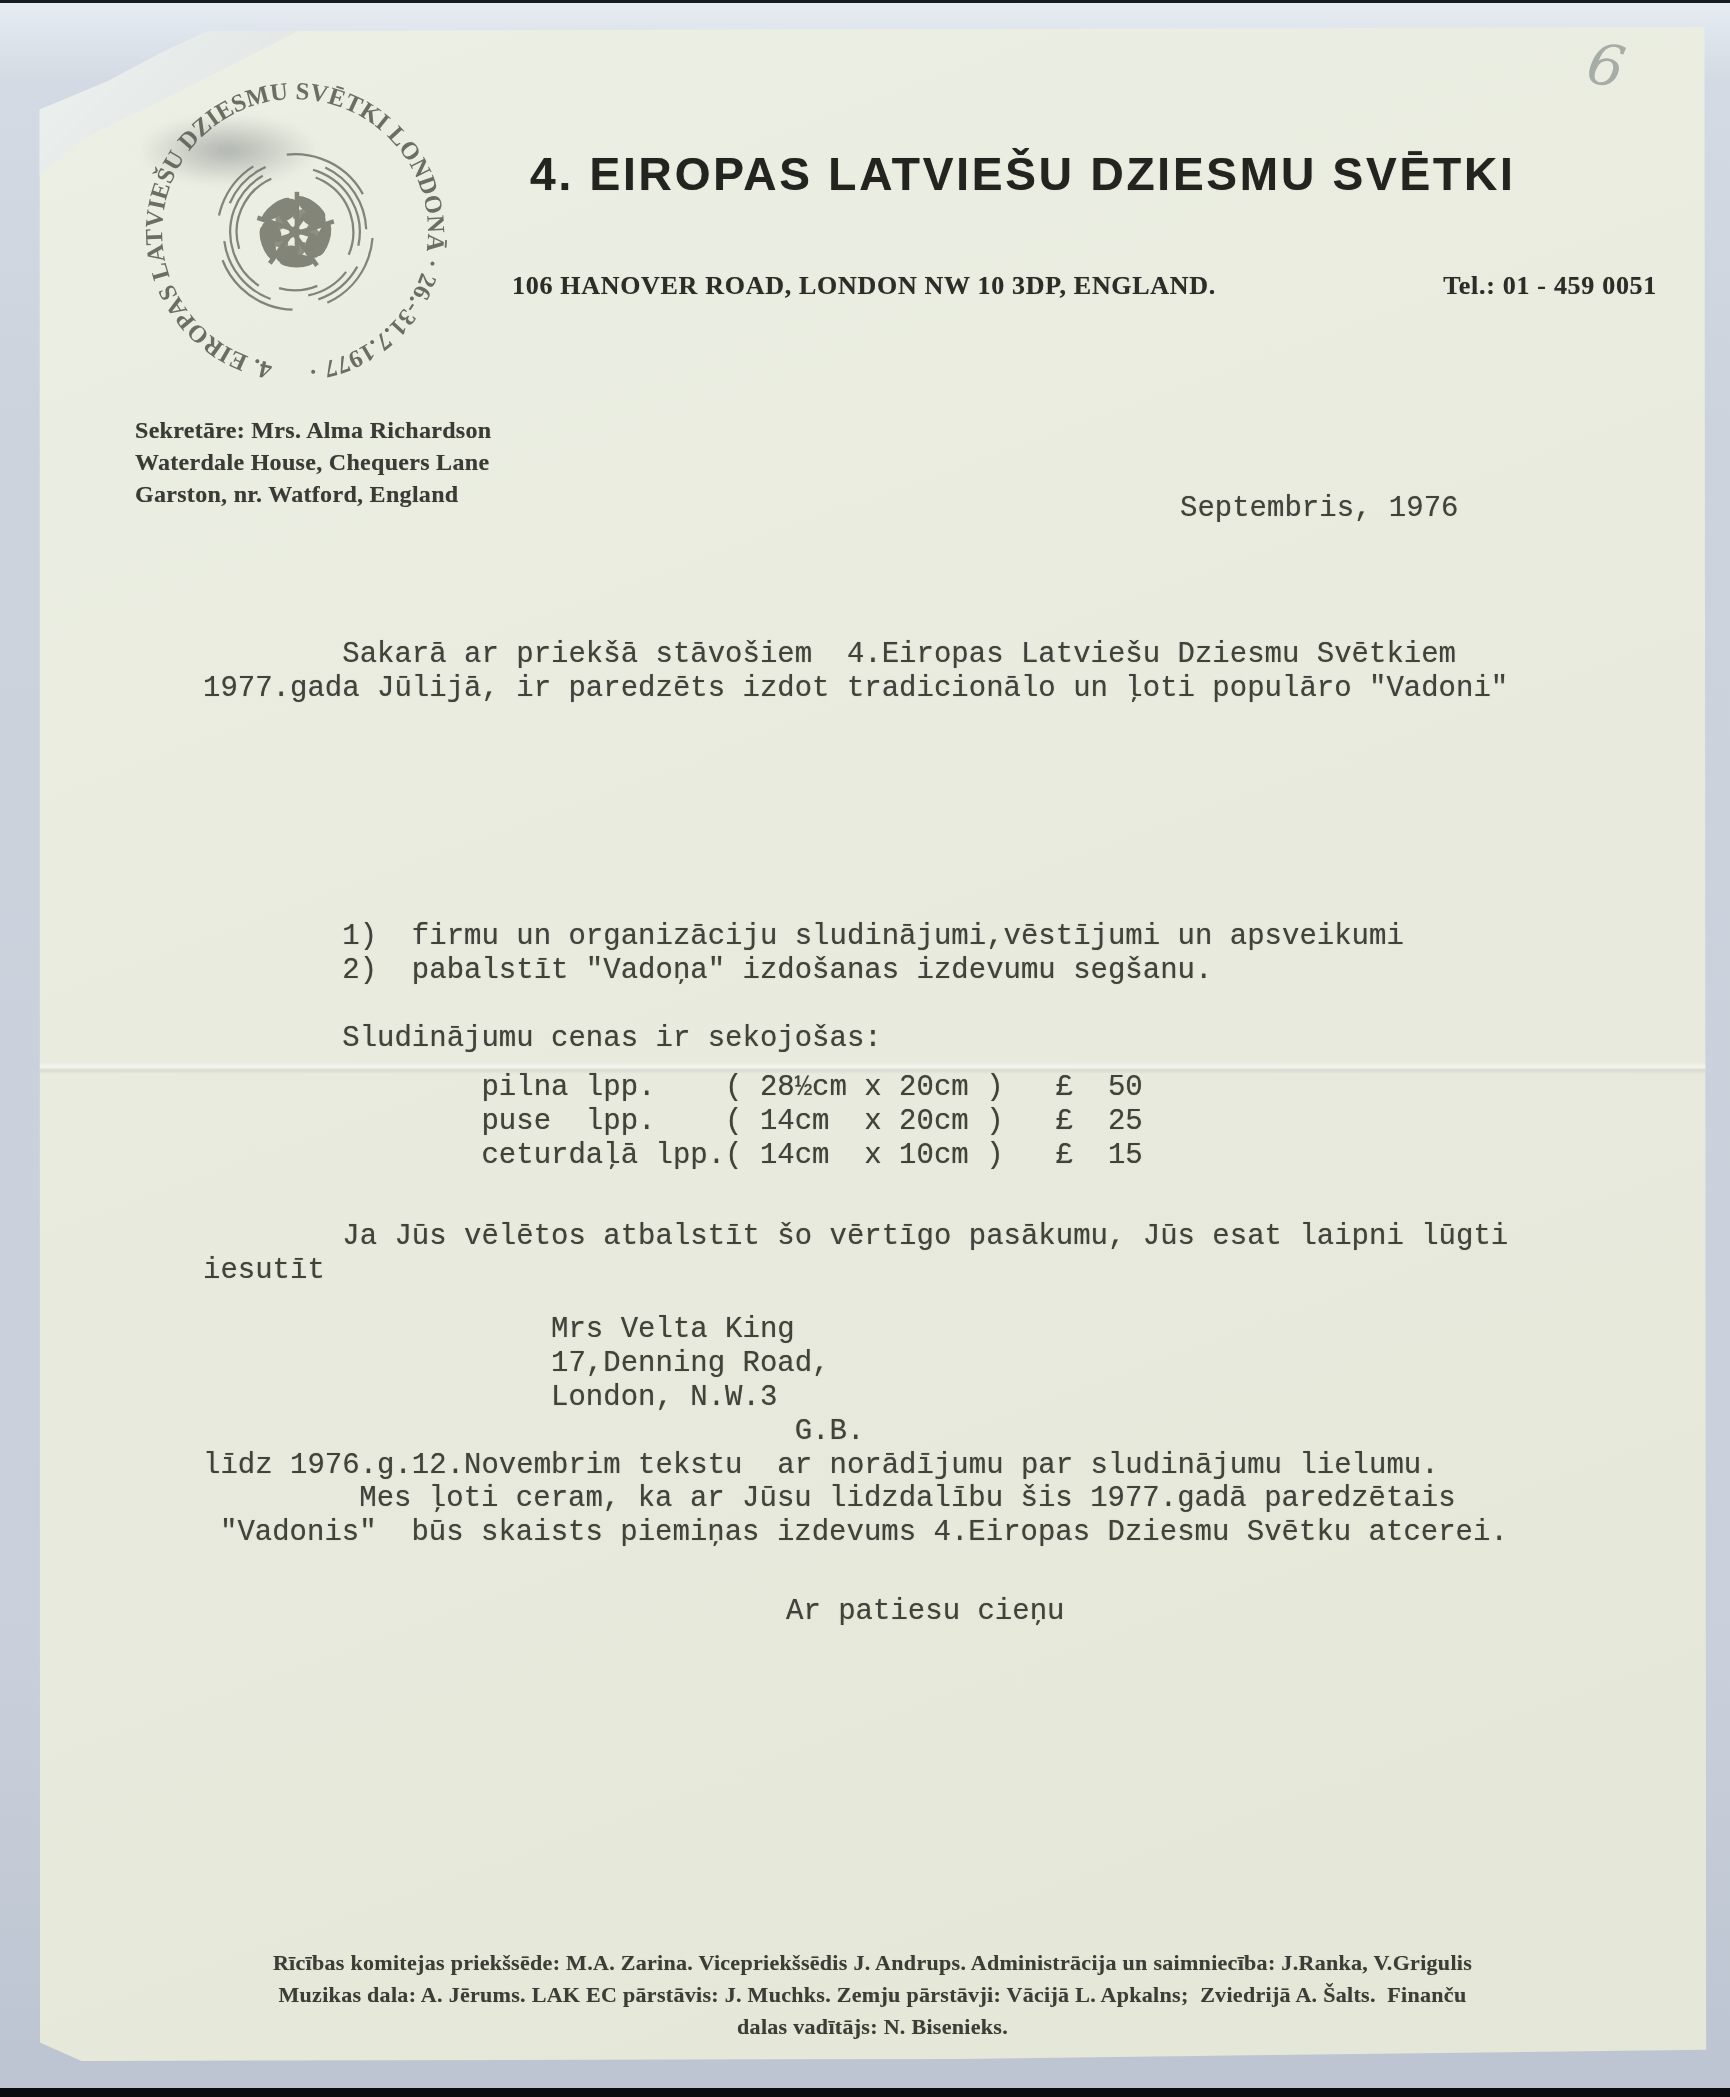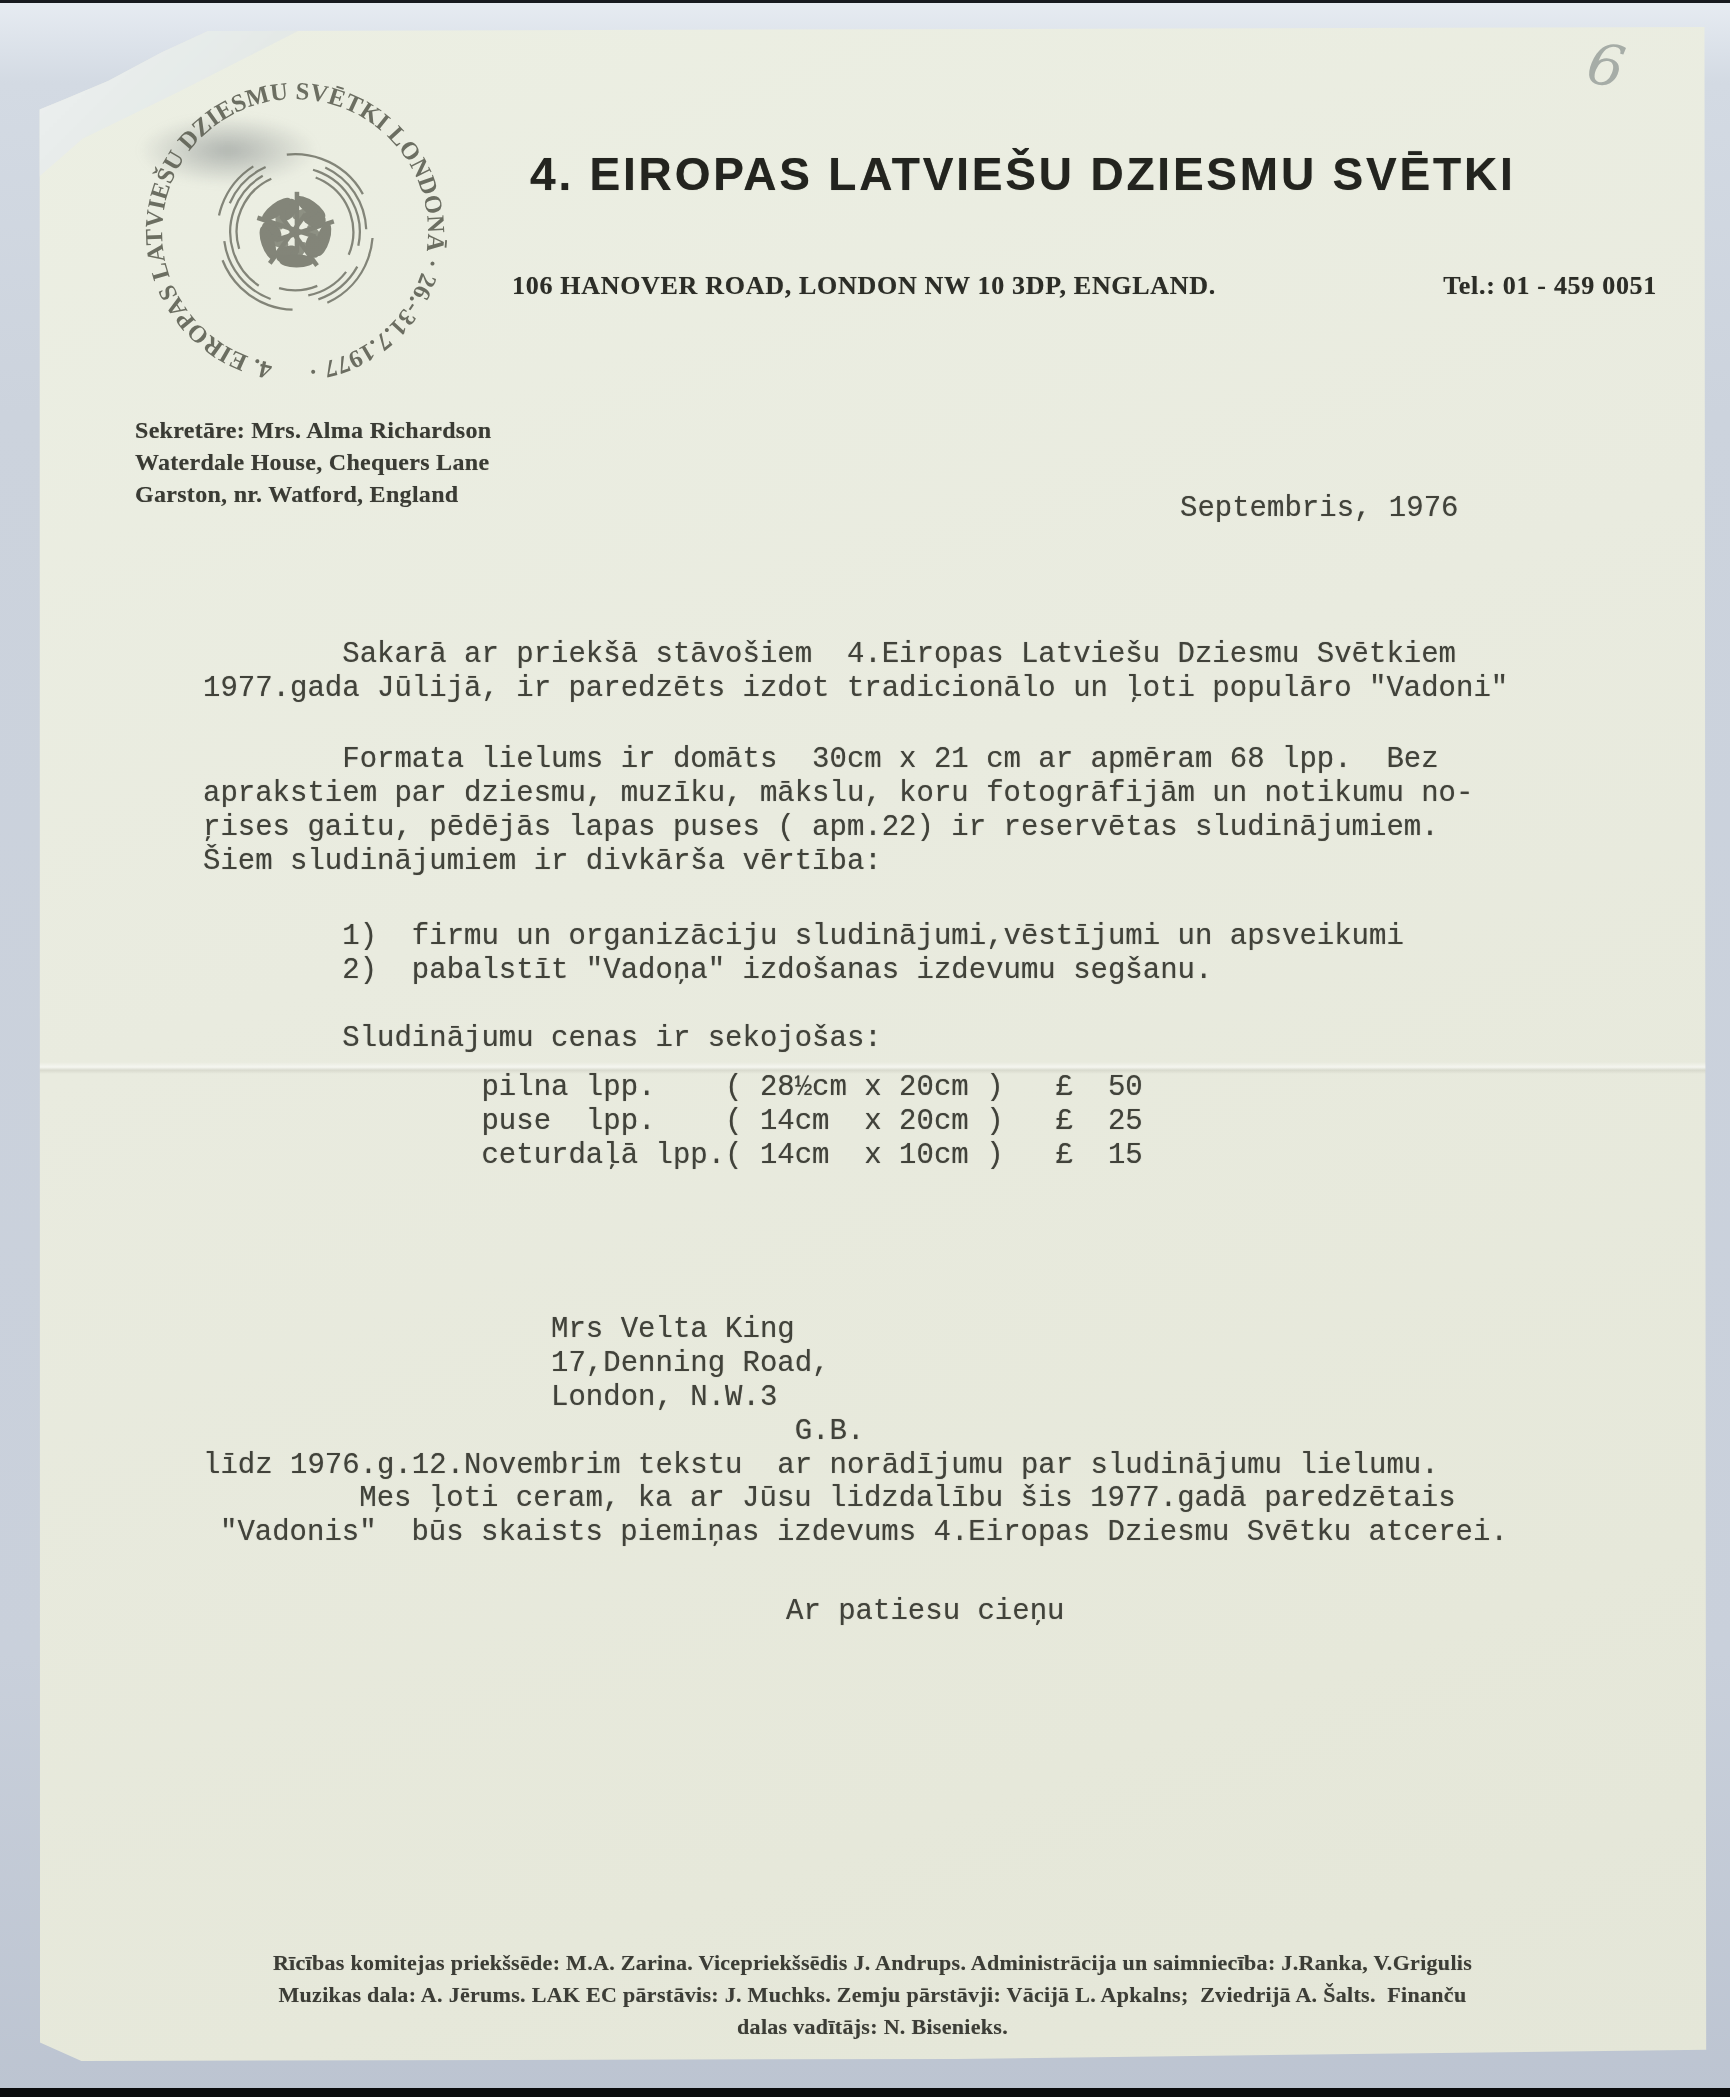--- a/index.html
+++ b/index.html
@@ -130,30 +130,28 @@
     </div>
 
     <div class="secretary">Sekretāre: Mrs. Alma Richardson
 Waterdale House, Chequers Lane
 Garston, nr. Watford, England</div>
 
     <div class="tw" style="left:1142px; top:466px;">Septembris, 1976</div>
 
     <div class="tw" style="left:165px; top:612px;">        Sakarā ar priekšā stāvošiem  4.Eiropas Latviešu Dziesmu Svētkiem
 1977.gada Jūlijā, ir paredzēts izdot tradicionālo un ļoti populāro "Vadoni"</div>
-    <div class="tw" style="left:165px; top:717px;">        Formata lielums ir domāts  30cm x 21 cm ar apmēram 68 lpp.  Bez
-aprakstiem par dziesmu, muzīku, mākslu, koru fotogrāfijām un notikumu no-
-ŗises gaitu, pēdējās lapas puses ( apm.22) ir reservētas sludinājumiem.
-Šiem sludinājumiem ir divkārša vērtība:</div>
     <div class="tw" style="left:165px; top:894px;">        1)  firmu un organizāciju sludinājumi,vēstījumi un apsveikumi
         2)  pabalstīt "Vadoņa" izdošanas izdevumu segšanu.</div>
     <div class="tw" style="left:165px; top:996px;">        Sludinājumu cenas ir sekojošas:</div>
     <div class="tw" style="left:165px; top:1045px;">                pilna lpp.    ( 28½cm x 20cm )   £  50
                 puse  lpp.    ( 14cm  x 20cm )   £  25
                 ceturdaļā lpp.( 14cm  x 10cm )   £  15</div>
+    <div class="tw" style="left:165px; top:1194px;">        Ja Jūs vēlētos atbalstīt šo vērtīgo pasākumu, Jūs esat laipni lūgti
+iesutīt</div>
     <div class="tw" style="left:165px; top:1251px;margin-top:36px;">                    Mrs Velta King
                     17,Denning Road,
                     London, N.W.3
                                   G.B.
 līdz 1976.g.12.Novembrim tekstu  ar norādījumu par sludinājumu lielumu.</div>
     <div class="tw" style="left:165px; top:1456px;margin-left:17px;">        Mes ļoti ceram, ka ar Jūsu lidzdalību šis 1977.gadā paredzētais
 "Vadonis"  būs skaists piemiņas izdevums 4.Eiropas Dziesmu Svētku atcerei.</div>
     <div class="tw" style="left:748px; top:1569px;">Ar patiesu cieņu</div>
 
     <div class="footer">Rīcības komitejas priekšsēde: M.A. Zarina. Vicepriekšsēdis J. Andrups. Administrācija un saimniecība: J.Ranka, V.Grigulis

